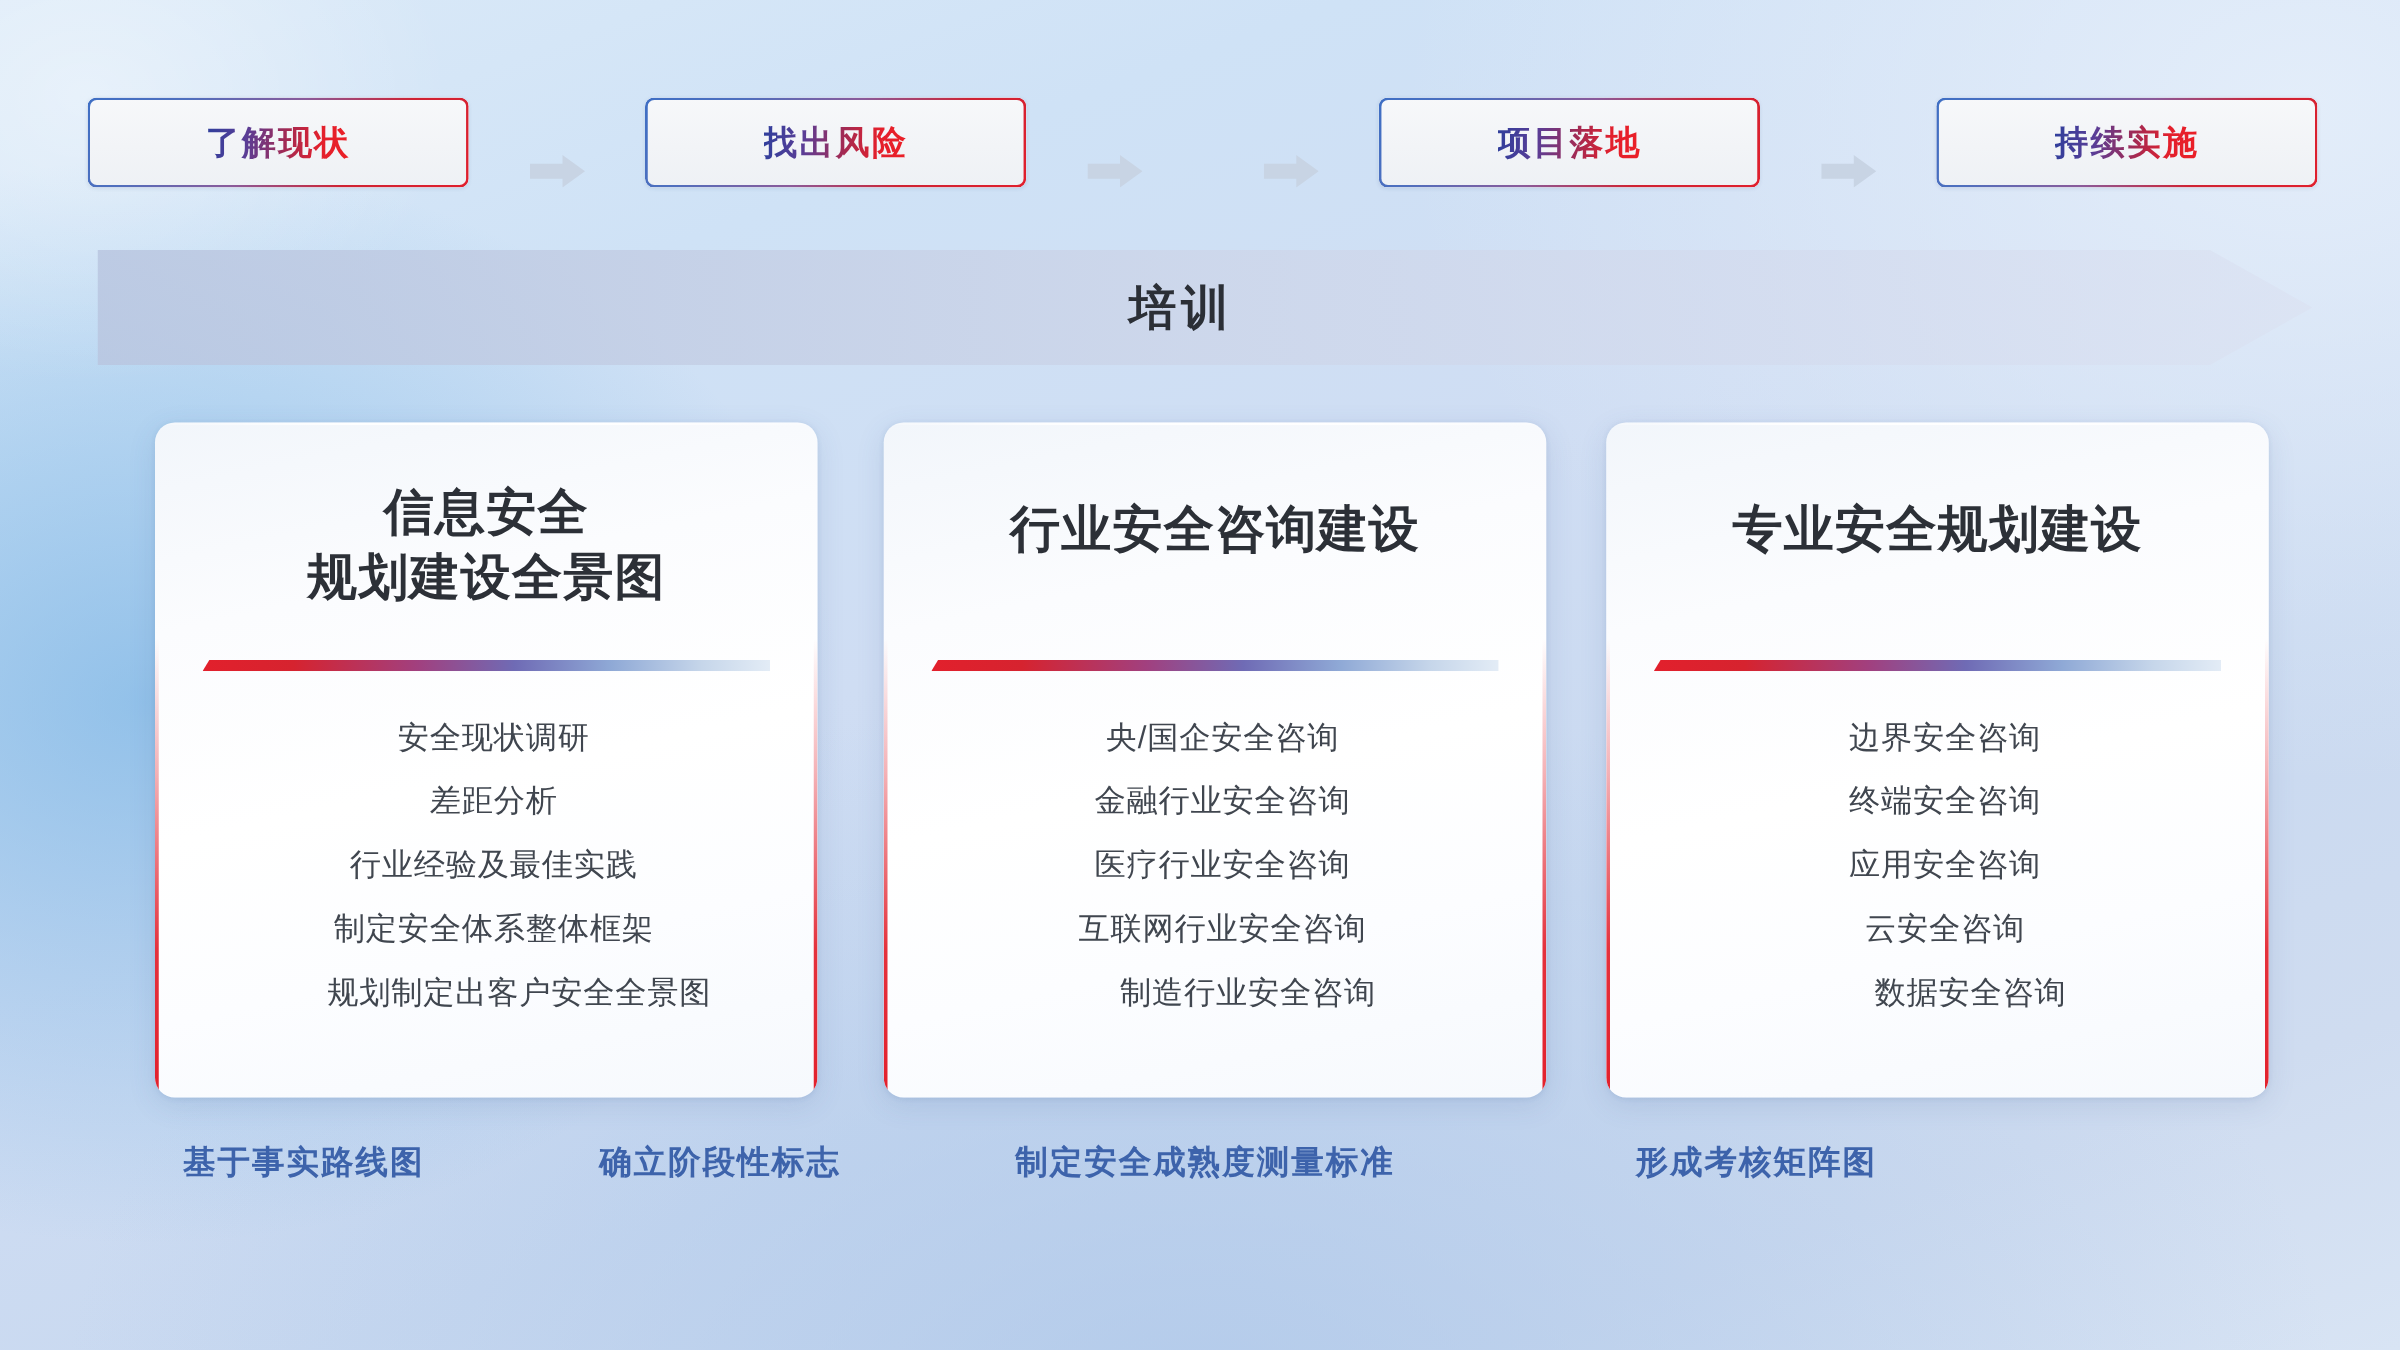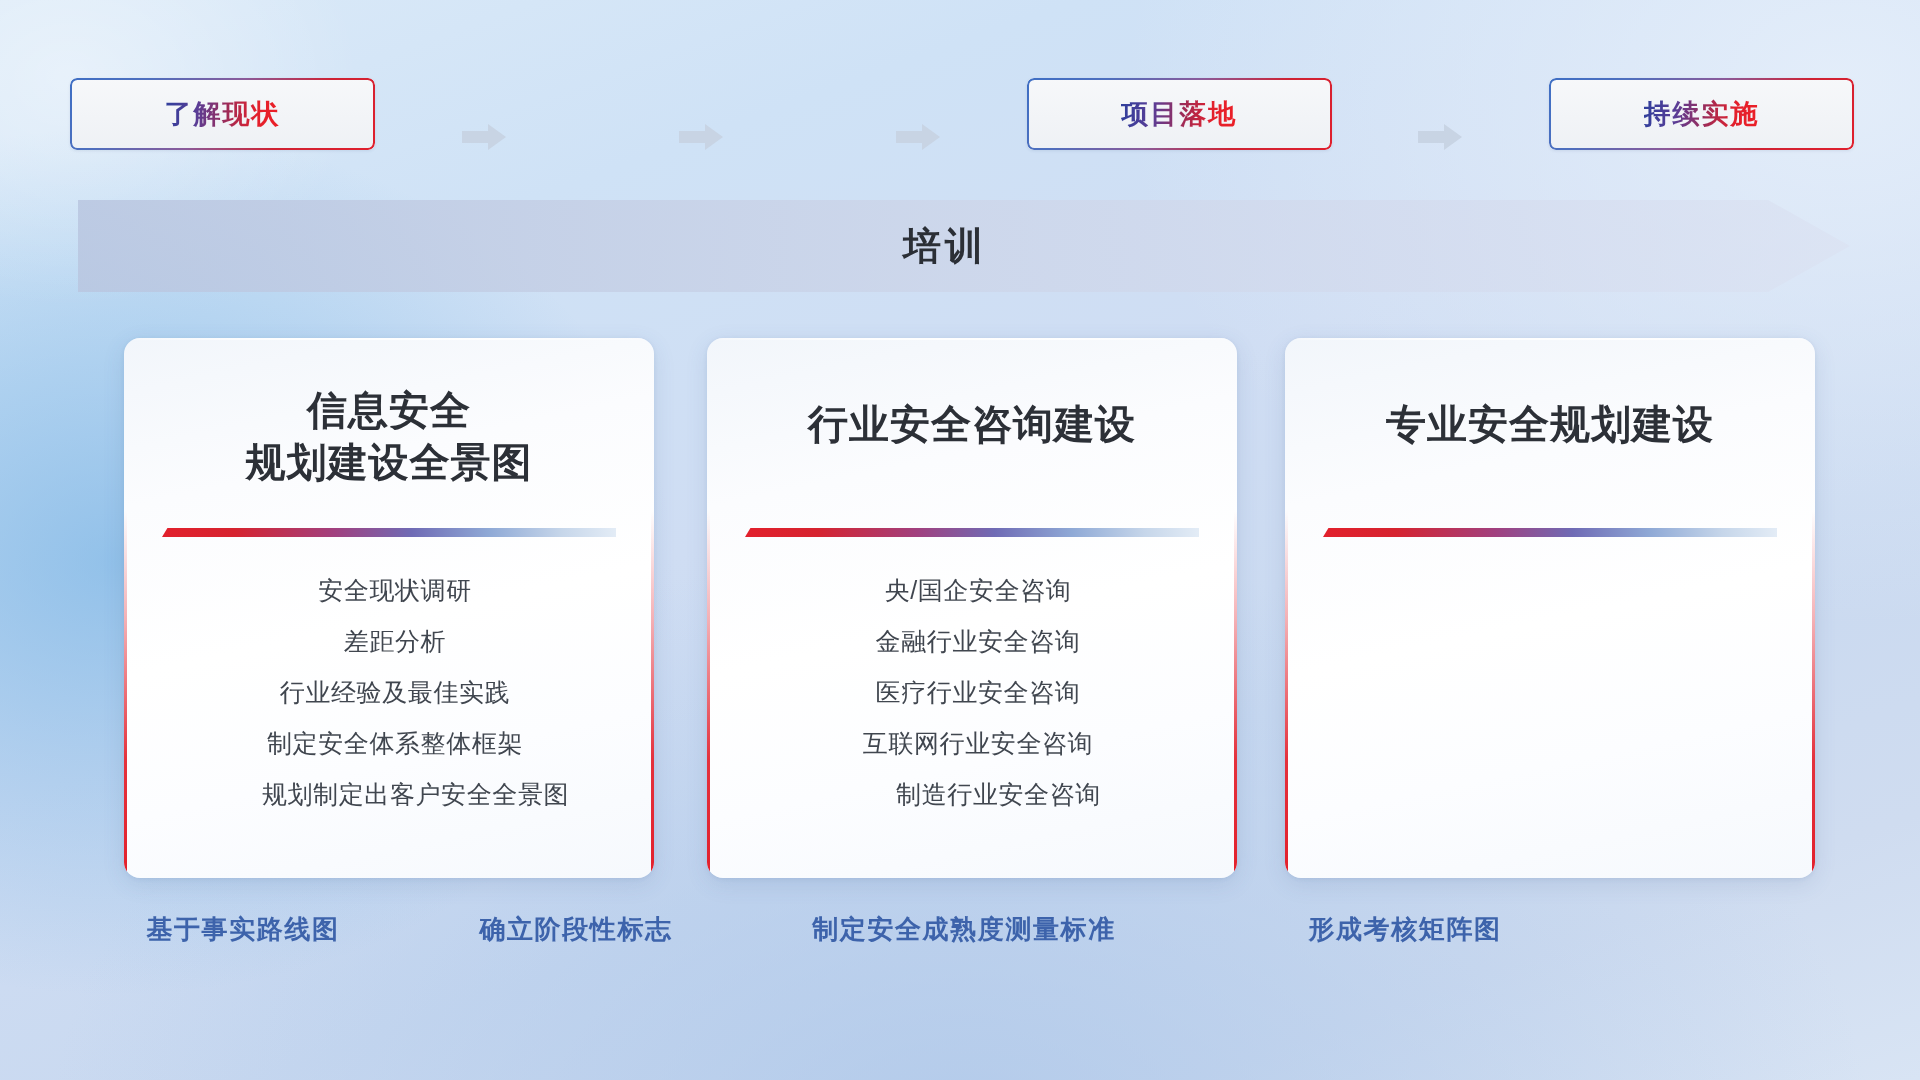--- a/index.html
+++ b/index.html
@@ -155,20 +155,24 @@
     <div class="step-box">
       <span class="frame"></span>
       <span class="step-label">了解现状</span>
     </div>
     <div class="step-arrow">
       <svg width="44" height="26" viewBox="0 0 44 26">
         <path d="M0 7 H26 V0 L44 13 L26 26 V19 H0 Z" fill="#c8d4e4"></path>
       </svg>
     </div>
 
+    <div class="step-box">
+      <span class="frame"></span>
+      <span class="step-label">找出风险</span>
+    </div>
     <div class="step-arrow">
       <svg width="44" height="26" viewBox="0 0 44 26">
         <path d="M0 7 H26 V0 L44 13 L26 26 V19 H0 Z" fill="#c8d4e4"></path>
       </svg>
     </div>
 
     <div class="step-arrow">
       <svg width="44" height="26" viewBox="0 0 44 26">
         <path d="M0 7 H26 V0 L44 13 L26 26 V19 H0 Z" fill="#c8d4e4"></path>
       </svg>
@@ -246,20 +250,27 @@
     </div>
 
     <div class="card card-3">
       <div class="top-hairline"></div>
       <div class="edge edge-l"></div>
       <div class="edge edge-r"></div>
       <div class="card-title" style="top:60px;">
         <div>专业安全规划建设</div>
       </div>
       <div class="card-divider" style="top:190px;"></div>
+      <ul class="card-list" style="top:240px;">
+        <li>边界安全咨询</li>
+        <li>终端安全咨询</li>
+        <li>应用安全咨询</li>
+        <li>云安全咨询</li>
+        <li>数据安全咨询</li>
+      </ul>
     </div>
   </div>
 
   <div class="bottom-labels">
     <div class="bottom-label" style="left:243px;">基于事实路线图</div>
     <div class="bottom-label" style="left:576px;">确立阶段性标志</div>
     <div class="bottom-label" style="left:964px;">制定安全成熟度测量标准</div>
     <div class="bottom-label" style="left:1405px;">形成考核矩阵图</div>
   </div>
 

